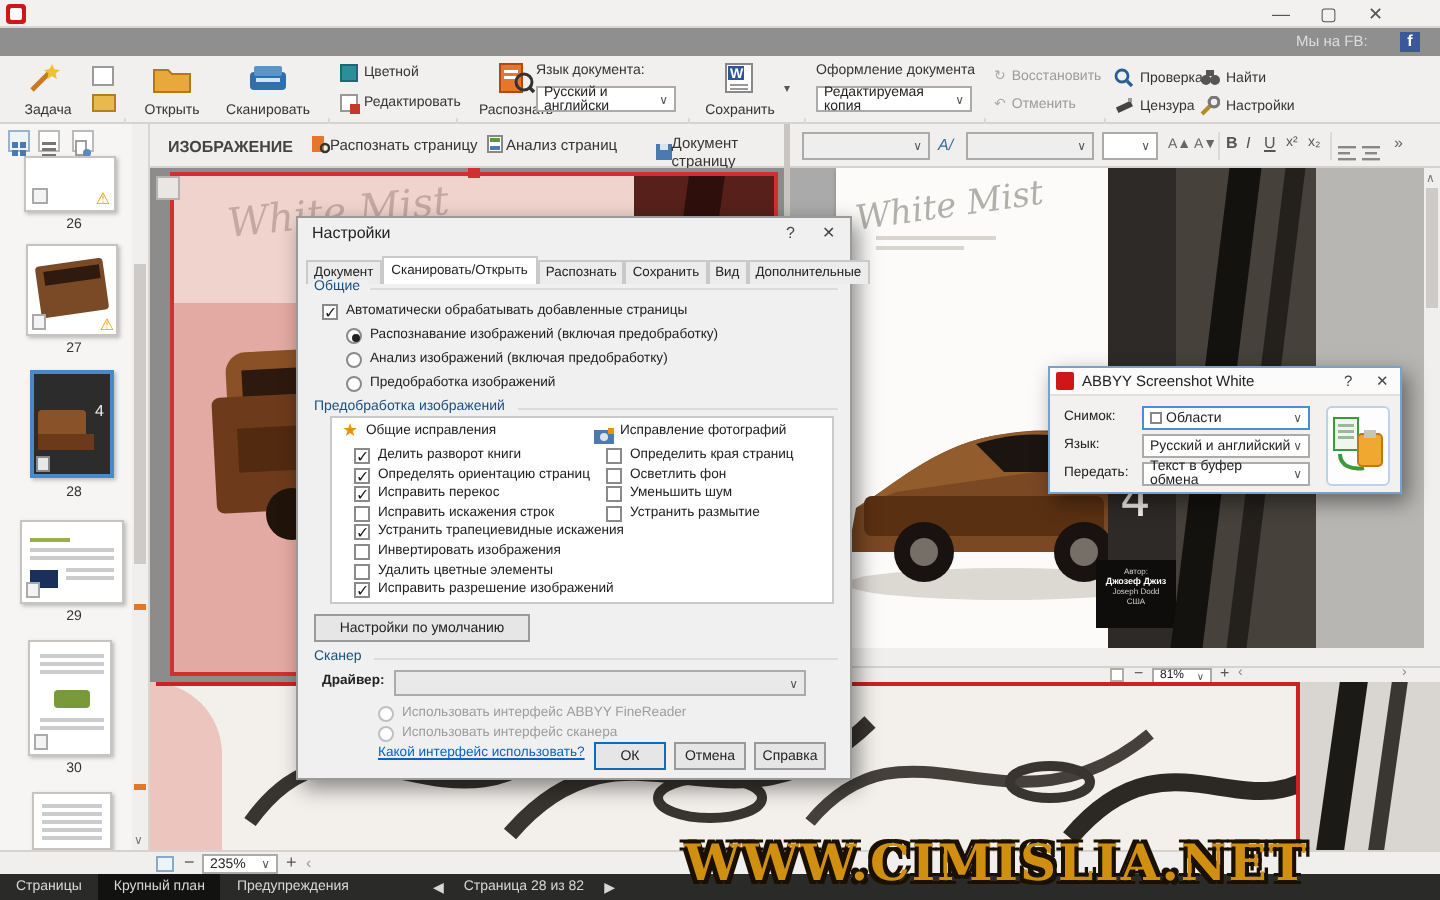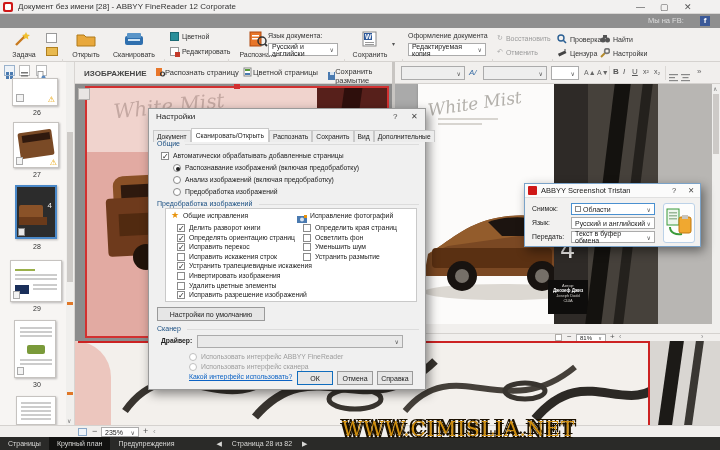--- a/index.html
+++ b/index.html
@@ -51,32 +51,31 @@
 .rad{width:8px;height:8px;border:1px solid #8a8a8a;border-radius:50%;background:#fff}
 .rad.on::after{content:"";position:absolute;left:2px;top:2px;width:4px;height:4px;border-radius:50%;background:#222}
 .clabel{font-size:6.8px;color:#222;white-space:nowrap}
 .btn{background:#e6e6e6;border:1px solid #9a9a9a;font-size:7px;color:#222;text-align:center}
 .btn.def{border:1px solid #0f6cbd}
 .link{font-size:6.8px;color:#0b62c4;text-decoration:underline;white-space:nowrap}
 .dis{color:#9d9d9d !important}
 
 .wm1{font-family:"DejaVu Serif",serif;font-style:italic;font-weight:bold;font-size:43px;color:#d3500c;
  text-shadow:-2px -2px 0 #4a0e00,2px -2px 0 #4a0e00,-2px 2px 0 #4a0e00,2px 2px 0 #4a0e00,0 3px 0 #4a0e00;letter-spacing:1px}
-.wm2{font-family:"DejaVu Serif",serif;font-weight:normal;font-size:20px;color:#d08f10;
+.wm2{font-family:"DejaVu Serif",serif;font-weight:bold;font-size:25px;color:#d08f10;
  text-shadow:-2px -2px 0 #1a1000,2px -2px 0 #1a1000,-2px 2px 0 #1a1000,2px 2px 0 #1a1000;letter-spacing:1px}
 .z50{z-index:50}.z60{z-index:60}.z90{z-index:90}
 </style>
 </head>
 <body>
 
 <div class="screen">
 
   <div class="a titlebar">
     <div class="a appicon"></div>
-    <div class="a" style="left:18px;top:2px">Документ без имени [28] - ABBYY FineReader 12 Corporate</div>
     <div class="a winbtn" style="left:636px">—</div>
     <div class="a winbtn" style="left:660px">▢</div>
     <div class="a winbtn" style="left:684px">✕</div>
   </div>
 
   <div class="a" style="left:648px;top:16px;font-size:7.5px;color:#ddd;z-index:5">Мы на FB:</div>
   <div class="a fb" style="left:700px;top:16px;z-index:5">f</div>
 
   <div class="a ribbon">
 
@@ -286,28 +285,28 @@
           <circle cx="7.5" cy="7" r="2" fill="none" stroke="#333" stroke-width="1.2"></circle>
         </svg>
       <span>Распознать страницу</span>
     </div>
     <div class="a tbtn" style="left:168px;top:5px">
       <svg width="10" height="10">
           <rect x="1" y="1" width="7" height="8" fill="#fff" stroke="#888"></rect>
           <rect x="2" y="2" width="5" height="2" fill="#5a9a3a"></rect>
           <rect x="2" y="6" width="5" height="2" fill="#4a7ab0"></rect>
         </svg>
-      <span>Цветной страницы</span>
+      <span>Анализ страниц</span>
     </div>
     <div class="a tbtn" style="left:252px;top:5px">
       <svg width="10" height="10">
           <rect x="1" y="1" width="8" height="8" fill="#4a7ab0"></rect>
           <rect x="3" y="1" width="4" height="3" fill="#d8e4f0"></rect>
         </svg>
-      <span>Сохранить размытие</span>
+      <span>Документ страницу</span>
     </div>
   </div>
 
   <div class="a" style="left:75px;top:84px;width:320px;height:257px;background:#8c8c8c;overflow:hidden">
     <div class="a" style="left:10px;top:2px;width:304px;height:252px;background:linear-gradient(#f0d3cd 0 26%,#e2aaa2 26% 100%)">
 
       <div class="a" style="left:30px;top:2px;width:220px;height:60px;font-family:'DejaVu Serif',serif;font-style:italic;font-size:20px;color:#c4a8a2;transform:rotate(-6deg)">White Mist</div>
 
       <div class="a" style="left:28px;top:86px;width:178px;height:30px;background:#8a5026;border-radius:10px 14px 2px 2px;transform:rotate(-3deg)"></div>
       <div class="a" style="left:36px;top:95px;width:160px;height:16px;background:#2e190e;transform:rotate(-3deg)"></div>
@@ -535,21 +534,21 @@
     <div class="a clabel dis" style="left:52px;top:254px">Использовать интерфейс сканера</div>
     <div class="a link" style="left:40px;top:264px">Какой интерфейс использовать?</div>
     <div class="a btn def" style="left:148px;top:262px;width:36px;height:14px;line-height:13px">ОК</div>
     <div class="a btn" style="left:188px;top:262px;width:36px;height:14px;line-height:13px">Отмена</div>
     <div class="a btn" style="left:228px;top:262px;width:36px;height:14px;line-height:13px">Справка</div>
   </div>
 
   <div class="a dlg z60" style="left:524px;top:183px;width:177px;height:64px;border:1px solid #7aa2c8;background:#f2f1f0">
     <div class="a" style="left:0;top:0;width:100%;height:14px;background:#fbfbfb;border-bottom:1px solid #e0e0e0">
       <span class="a" style="left:3px;top:2px;width:9px;height:9px;background:#cf1717;border-radius:1px"></span>
-      <span class="a" style="left:16px;top:2px;font-size:7.5px;color:#222">ABBYY Screenshot Tristan</span>
+      <span class="a" style="left:16px;top:2px;font-size:7.5px;color:#222">ABBYY Screenshot White</span>
       <span class="a" style="left:147px;top:2px;font-size:7.5px;color:#444">?</span>
       <span class="a" style="left:163px;top:2px;font-size:7.5px;color:#444">✕</span>
     </div>
     <div class="a clabel" style="left:7px;top:21px">Снимок:</div>
     <div class="a combo" style="left:46px;top:19px;width:84px;height:12px;border:1px solid #4a90d0">
       <span style="display:flex;align-items:center;gap:2px">
           <span style="width:6px;height:6px;border:1px dashed #888;display:inline-block"></span>
           <span>Области</span>
         </span>
         <span class="car">∨</span>

